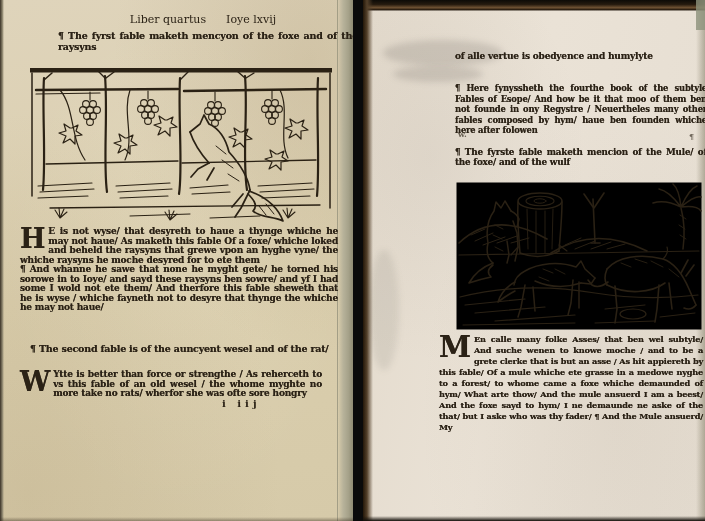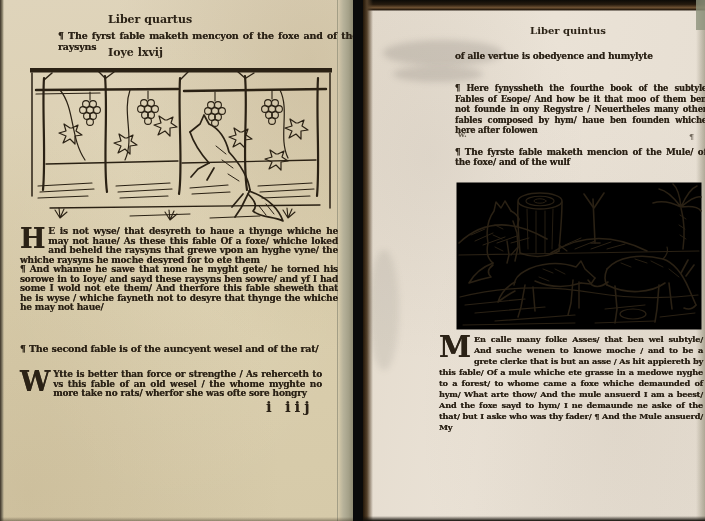--- a/index.html
+++ b/index.html
@@ -42,35 +42,35 @@
     background:linear-gradient(270deg,rgba(110,105,80,.45),transparent);}
   .rp-corner{position:absolute;right:0;top:0;width:9px;height:30px;background:#8d927c;opacity:.8;}
   .rp-bottom{position:absolute;left:0;right:0;bottom:0;height:5px;
     background:linear-gradient(0deg,#14100a,rgba(20,16,10,0));}
   .smudge{position:absolute;border-radius:50%;filter:blur(3px);background:rgba(90,85,80,.18);}
   #sm1{left:20px;top:40px;width:120px;height:26px;}
   #sm2{left:30px;top:66px;width:90px;height:16px;}
   #sm3{left:190px;top:200px;width:40px;height:80px;transform:rotate(25deg);background:rgba(70,65,60,.14);}
   #sm4{left:6px;top:250px;width:30px;height:120px;background:rgba(80,75,70,.10);}
   
-  .rh{font-weight:bold;font-size:11px;letter-spacing:0px;flex-direction:column;}
+  .rh{font-weight:normal;font-size:11px;letter-spacing:0px;}
   .blk{font-weight:bold;letter-spacing:-0.2px;text-align:justify;
        text-shadow:0 0 .4px rgba(43,34,22,.8);}
   .abs{position:absolute;}
   .dc{float:left;font-weight:bold;padding-right:3px;}
   
   .lp-head{font-size:9.5px;line-height:10.5px;}
   .lp-body{font-size:9px;line-height:9.5px;}
   .lp-body p{margin:0;}
   .dc-l{font-size:27px;line-height:24px;}
   
   .rp-head{font-size:8.5px;line-height:9.5px;}
   .rp-body{font-size:8.2px;line-height:11px;}
   .dc-r{font-size:29px;line-height:27px;}
-  .sig{font-weight:bold;font-size:15px;margin-left:44px;}
+  .sig{font-weight:bold;font-size:10px;}
   .mark{font-weight:bold;font-size:8px;opacity:.65;}
   svg{display:block;}
   .wc path,.wc line,.wc ellipse,.wc circle,.wc polyline{
     stroke:#2a2114;fill:none;stroke-linecap:round;stroke-linejoin:round;}
 </style>
 </head>
 <body>
 
 <div class="photo" id="page-left">
   <div class="lp-edge-left"></div>
@@ -187,26 +187,26 @@
         <path d="M30,150 l-5,-8 m5,8 l-1,-10 m1,10 l4,-9 m-4,9 l7,-6"></path>
         <path d="M140,152 l-5,-8 m5,8 l-1,-10 m1,10 l4,-9 m-4,9 l7,-6"></path>
         <path d="M258,150 l-5,-8 m5,8 l-1,-10 m1,10 l4,-9 m-4,9 l7,-6"></path>
         <path d="M100,148 L160,146 M180,150 L230,148" stroke-width="1"></path>
       </g>
     </svg>
   </div>
 
   <div class="abs blk lp-body" style="left:20px;top:227px;width:318px;">
     <p>
-      <span class="dc dc-l">H</span><span>E is not wyse/ that desyreth to haue a thynge whiche he may not haue/ As these this fable Of a foxe/ whiche loked and beheld the raysyns that grewe vpon an hyghe vyne/ the whiche raysyns he moche desyred for to ete them</span>
+      <span class="dc dc-l">H</span><span>E is not wyse/ that desyreth to haue a thynge whiche he may not haue/ As maketh this fable Of a foxe/ whiche loked and beheld the raysyns that grewe vpon an hyghe vyne/ the whiche raysyns he moche desyred for to ete them</span>
     </p>
     <p>¶ And whanne he sawe that none he myght gete/ he torned his sorowe in to Ioye/ and sayd these raysyns ben sowre/ and yf I had some I wold not ete them/ And therfore this fable sheweth that he is wyse / whiche fayneth not to desyre that thynge the whiche he may not haue/</p>
   </div>
 
-  <div class="abs blk lp-head" style="left:20px;top:344px;width:318px;">¶ The second fable is of the auncyent wesel and of the rat/</div>
+  <div class="abs blk lp-head" style="left:30px;top:344px;width:318px;">¶ The second fable is of the auncyent wesel and of the rat/</div>
 
   <div class="abs blk lp-body" style="left:20px;top:370px;width:302px;">
     <p>
       <span class="dc dc-l">W</span><span>Ytte is better than force or strengthe / As reherceth to vs this fable of an old wesel / the whome myghte no more take no rats/ wherfor she was ofte sore hongry</span>
     </p>
   </div>
 
   <div class="abs sig" style="left:222px;top:398px;letter-spacing:4px;">i iij</div>
 </div>
 
@@ -214,21 +214,20 @@
   <div class="rp-top-band"></div>
   <div class="rp-gutter"></div>
   <div class="rp-right-shade"></div>
   <div class="rp-corner"></div>
   <div class="rp-bottom"></div>
   <div class="smudge" id="sm1"></div>
   <div class="smudge" id="sm2"></div>
   <div class="smudge" id="sm3"></div>
   <div class="smudge" id="sm4"></div>
 
-  <div class="abs rh" style="left:70px;top:25px;width:270px;text-align:center;font-size:10px;">Liber quintus</div>
 
   <div class="abs blk rp-head" style="left:92px;top:52px;width:252px;text-align:left;font-size:9px;">of alle vertue is obedyence and humylyte</div>
 
   <div class="abs blk rp-head" style="left:92px;top:83px;width:252px;font-size:8.4px;line-height:10.6px;">¶ Here fynyssheth the fourthe book of the subtyle Fables of Esope/ And how be it that moo of them ben not founde in ony Regystre / Neuertheles many other fables composed by hym/ haue ben founden whiche here after folowen</div>
 
   <div class="abs mark" style="left:95px;top:129px;">w.</div>
   <div class="abs mark" style="left:326px;top:131px;">¶</div>
 
   <div class="abs blk rp-head" style="left:92px;top:147px;width:252px;font-size:8.8px;line-height:10px;">¶ The fyrste fable maketh mencion of the Mule/ of the foxe/ and of the wulf</div>
 

